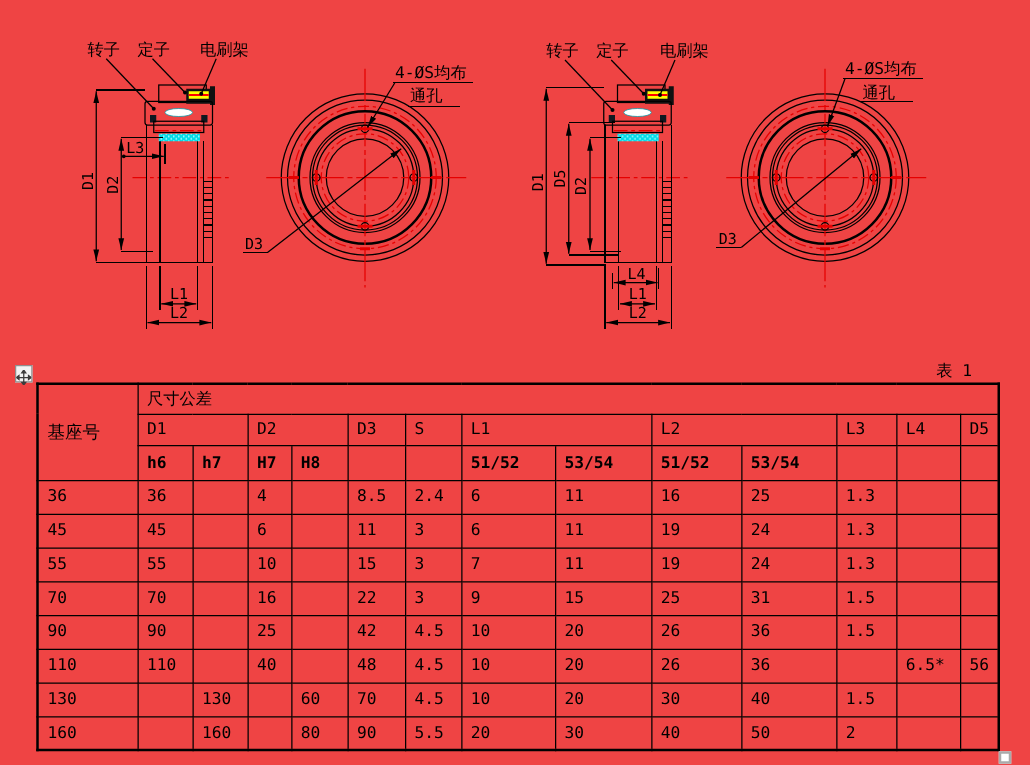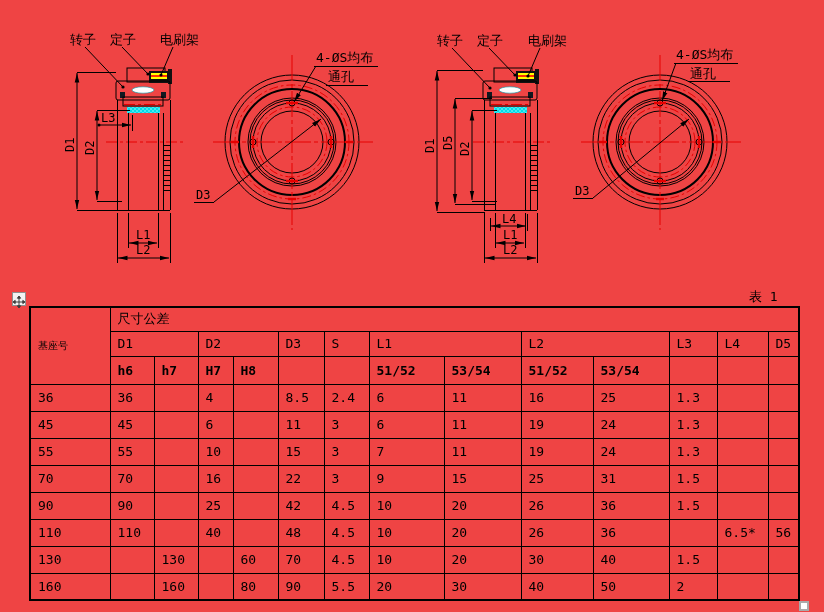--- a/index.html
+++ b/index.html
@@ -15,21 +15,21 @@
   .clt {stroke:#e60000;stroke-width:1;fill:none;stroke-dasharray:26 3 4 3;}
   .rt  {stroke:#e60000;stroke-width:2.4;fill:none;}
   text.cjk{font:13px "DejaVu Sans Mono",monospace;fill:#000;}
   text.dim{font:12px "DejaVu Sans Mono",monospace;fill:#000;}
   
   #dim-table{position:absolute;left:29px;top:306px;width:769px;border-collapse:collapse;
              table-layout:fixed;font:13px "DejaVu Sans Mono",monospace;border:2px solid #000;}
   #dim-table td{border:1px solid #000;padding:0 2px 0 7px;white-space:nowrap;overflow:hidden;
                 vertical-align:middle;text-align:left;}
   .hr1{height:24px;} .hr2{height:25px;} .hr3{height:28px;font-weight:bold;} .dr{height:27px;}
-  .c-base{font-size:10px;}
+  .c-base{font-size:14px;}
   .table-caption{position:absolute;left:737px;top:288px;font:13px "DejaVu Sans Mono",monospace;margin-left:12px;}
   .move-handle{position:absolute;left:12px;top:292px;width:14px;height:14px;box-sizing:border-box;
                border:1px solid #8f8f8f;background:#f3f3f3;}
   .resize-handle{position:absolute;left:799px;top:601px;width:10px;height:10px;box-sizing:border-box;
                border:2px solid #aaaaaa;background:#fff;}
 </style>
 </head>
 <body>
 
 <div id="stage">

